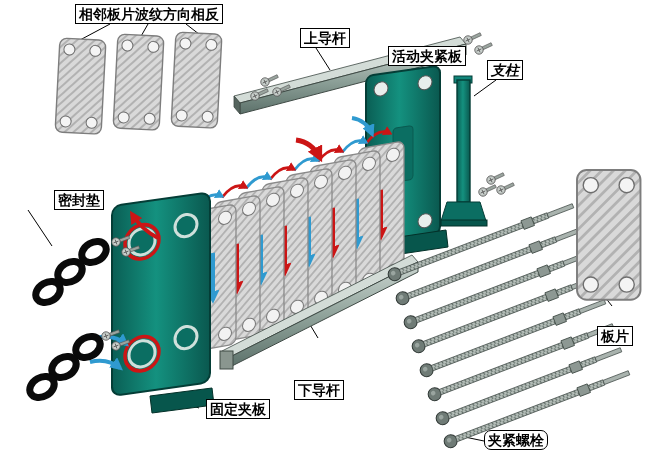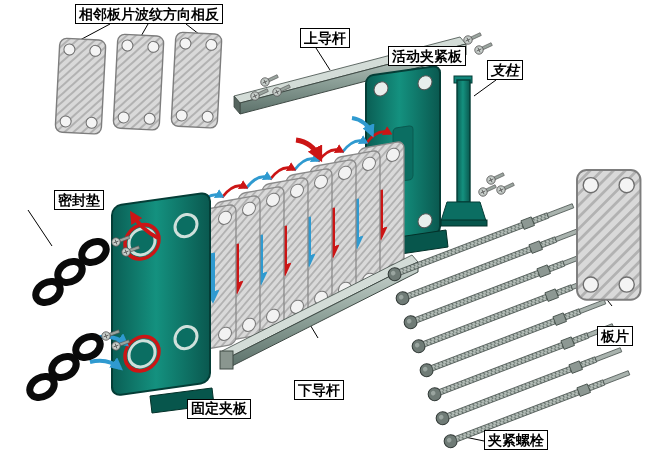--- a/index.html
+++ b/index.html
@@ -238,17 +238,17 @@
     <use href="#plate-sm" transform="translate(577,170) scale(1.38)"></use>
   </g>
 </svg>
 
 <div class="callout" style="left:75px;top:4px;">相邻板片波纹方向相反</div>
 <div class="callout" style="left:300px;top:28px;">上导杆</div>
 <div class="callout" style="left:388px;top:46px;">活动夹紧板</div>
 <div class="callout" style="left:487px;top:60px;font-style:italic;">支柱</div>
 <div class="callout" style="left:6px;top:190px;margin-left:48px;">密封垫</div>
 <div class="callout" style="left:597px;top:306px;margin-top:20px;">板片</div>
-<div class="callout" style="left:187px;top:399px;font-family:Liberation Mono, monospace;">固定夹板</div>
+<div class="callout" style="left:206px;top:399px;">固定夹板</div>
 <div class="callout" style="left:294px;top:338px;margin-top:42px;">下导杆</div>
-<div class="callout" style="left:484px;top:430px;">夹紧螺栓</div>
+<div class="callout" style="left:484px;top:430px;border-radius:7px;">夹紧螺栓</div>
 
 </div>
 
 </body></html>

